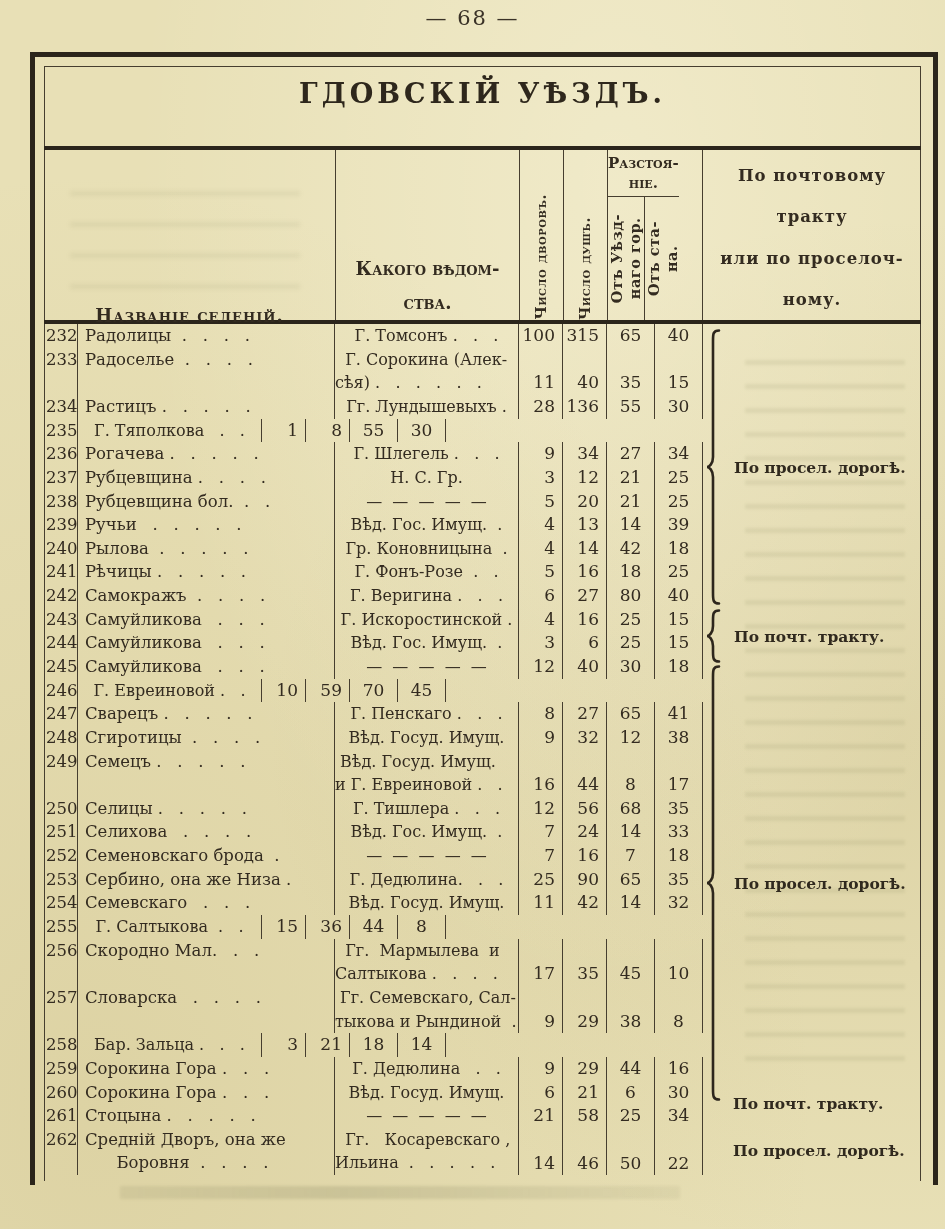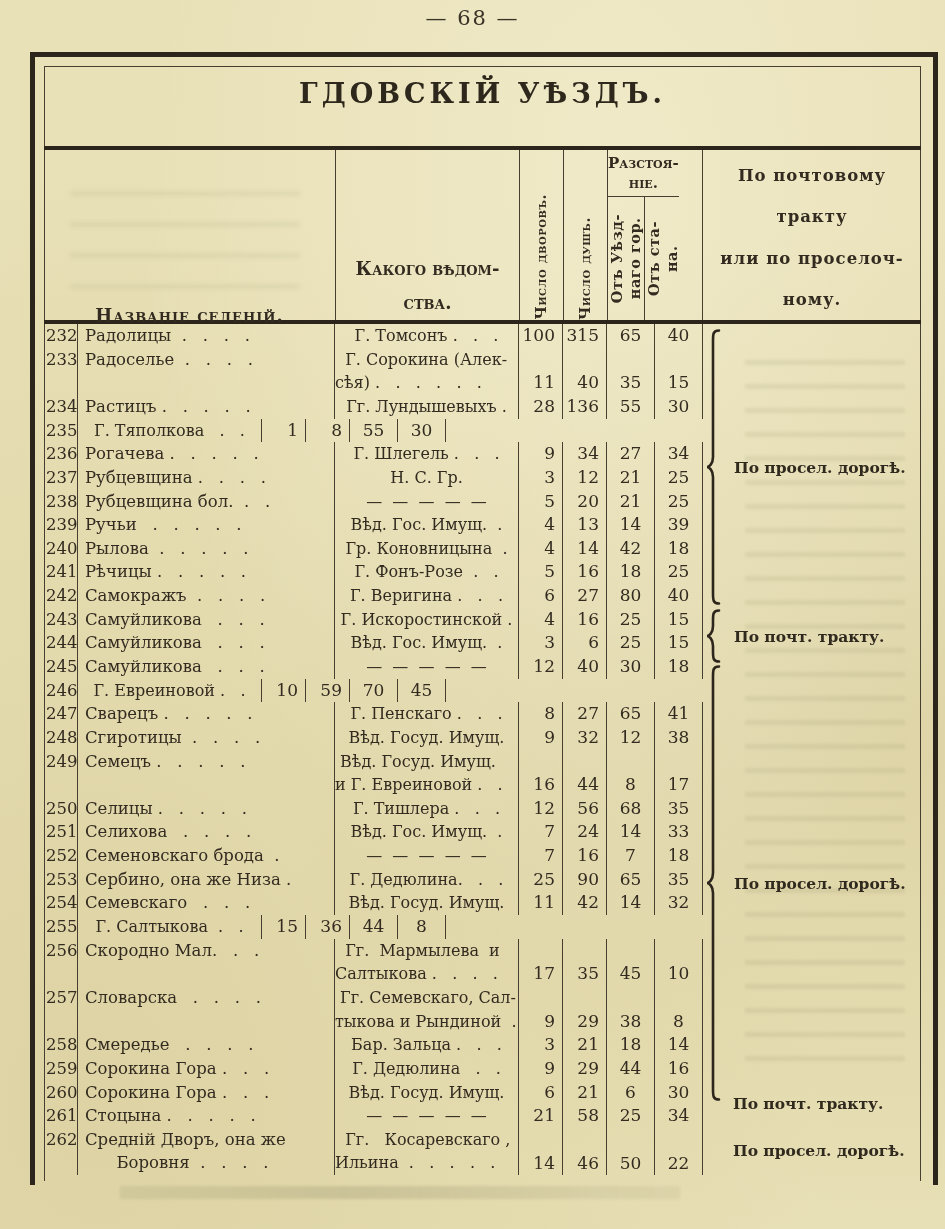--- a/index.html
+++ b/index.html
@@ -370,21 +370,20 @@
       <div class="cell c-dept"> Гг. Семевскаго, Сал-
 тыкова и Рындиной  .</div>
       <div class="cell num">9</div>
       <div class="cell num">29</div>
       <div class="cell num ctr w48">38</div>
       <div class="cell num ctr w48">8</div>
       <div class="cell c-tract"></div>
     </div>
     <div class="row" style="height: 23.65px;">
       <div class="cell c-num">258.</div>
-      <div class="cell c-name">Смередье   .   .   .   .</div>
       <div class="cell c-dept single">Бар. Зальца .   .   .</div>
       <div class="cell num">3</div>
       <div class="cell num">21</div>
       <div class="cell num ctr w48">18</div>
       <div class="cell num ctr w48">14</div>
       <div class="cell c-tract"></div>
     </div>
     <div class="row" style="height: 23.65px;">
       <div class="cell c-num">259.</div>
       <div class="cell c-name">Сорокина Гора .   .   .</div>

